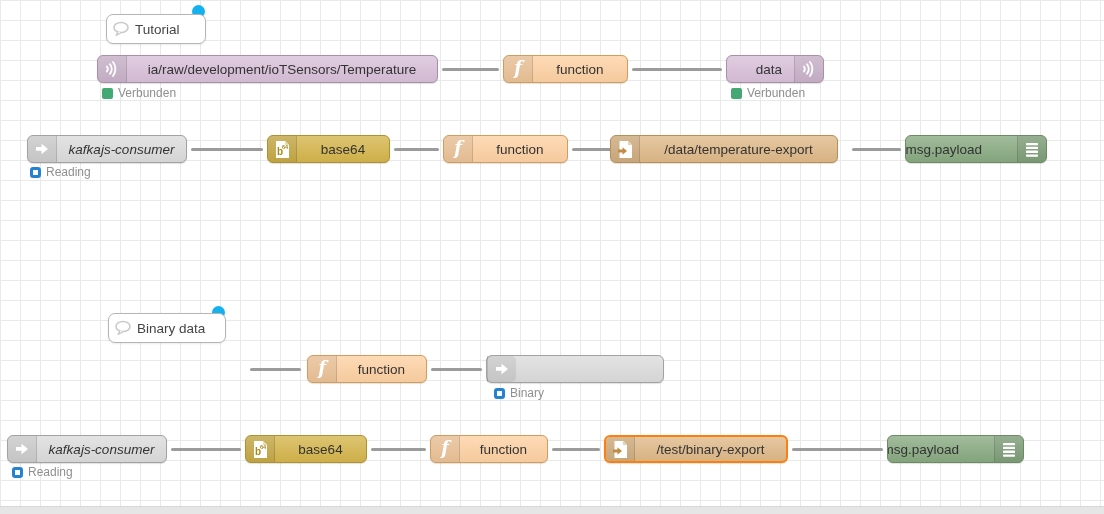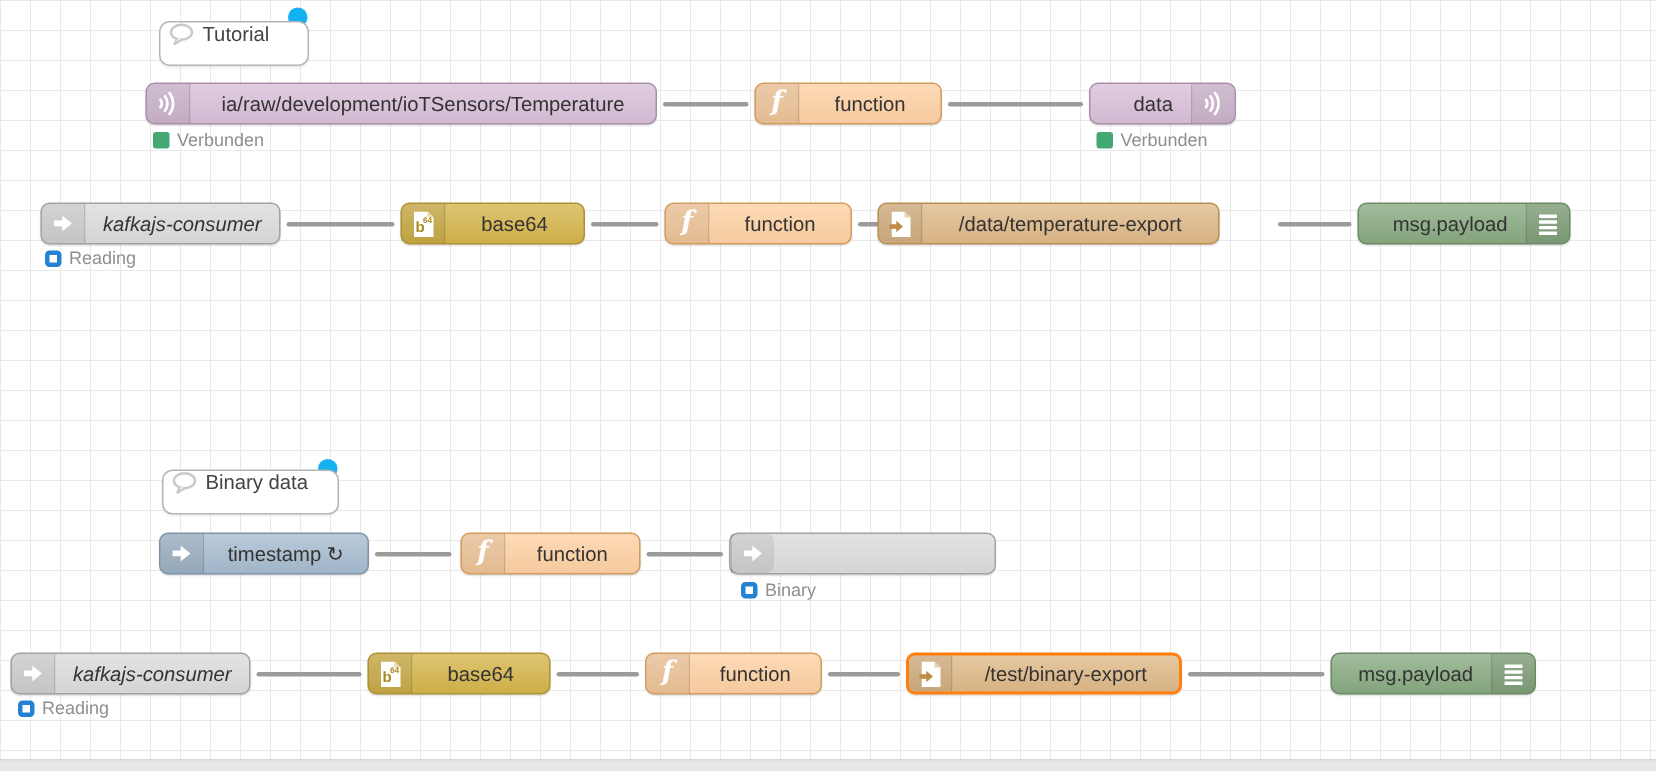--- a/index.html
+++ b/index.html
@@ -25,29 +25,29 @@
   .node .lbl.it{font-style:italic;}
   .strip{width:28px;flex:0 0 28px;display:flex;align-items:center;justify-content:center;background:rgba(0,0,0,.07);}
   .strip.l{border-right:1px solid rgba(0,0,0,.12);border-radius:5px 0 0 5px;}
   .strip.r{border-left:1px solid rgba(0,0,0,.12);border-radius:0 5px 5px 0;}
   .port{position:absolute;width:10px;height:10px;background:#d9d9d9;border:1px solid #999;border-radius:3px;top:8px;z-index:-1;}
   .port.in{left:-9px;}
   .port.out{right:-9px;}
   .t-mqtt{background-color:#d8bfd8;border-color:#aa8faa;}
   .t-func{background-color:#fdd0a2;border-color:#d19c5d;}
   .t-inject{background-color:#a6bbcf;border-color:#7e93a7;}
-  .t-debug{background-color:#87a980;border-color:#6c8a64;}
+  .t-debug{background-color:#87a980;border-color:#6c8a64;gap:23px;}
   .t-file{background-color:#deb887;border-color:#b98f55;}
   .t-b64{background-color:#d4b44a;border-color:#ae9132;}
   .t-kafka{background-color:#dbdbdb;border-color:#a2a2a2;}
   .t-file.selected{border:2.5px solid #ff7f0e;}
   .f-glyph{font-family:"DejaVu Serif",serif;font-style:italic;font-weight:bold;font-size:18px;color:#fff;line-height:1;padding-bottom:2px;}
   .comment{
     position:absolute;height:30px;box-sizing:border-box;background:#fff;border:1px solid #b5b5b5;border-radius:7px;
-    display:flex;align-items:flex-start;font-size:13.5px;color:#444;box-shadow:0 1px 2px rgba(0,0,0,.08);
+    display:flex;align-items:center;font-size:13.5px;color:#444;box-shadow:0 1px 2px rgba(0,0,0,.08);
   }
   .comment .strip{background:transparent;border:none;}
   .changed-dot{position:absolute;width:13px;height:13px;border-radius:50%;background:#14b1f0;}
   .node-btn{position:absolute;width:24px;height:24px;top:1px;box-sizing:border-box;border:1px solid #999;border-radius:6px;z-index:-1;box-shadow:0 0 0 2px rgba(255,255,255,.95);}
   .inject-btn{left:-20px;background:#a6bbcf;}
   .debug-btn{right:-19px;}
   .debug-btn.off{background:#e9efe6;}
   .debug-btn.on{background:#87a980;}
   .status{position:absolute;display:flex;align-items:center;gap:5px;font-size:12px;color:#8f8f8f;white-space:nowrap;justify-content:center;}
   .sdot{width:11px;height:11px;border-radius:2px;background:#44a874;flex:0 0 11px;}
@@ -160,21 +160,21 @@
 
   <div class="node t-func" style="left:443px;top:135px;width:125px">
     <i class="port in"></i>
     <i class="port out"></i>
     <span class="strip l">
         <span class="f-glyph">f</span>
       </span>
     <span class="lbl">function</span>
   </div>
 
-  <div class="node t-file" style="left:585px;top:135px;width:228px">
+  <div class="node t-file" style="left:610px;top:135px;width:228px">
     <i class="port in"></i>
     <i class="port out"></i>
     <span class="strip l">
       <svg width="16" height="17" viewBox="0 0 16 17">
           <path d="M2.5 0h8.5l4 4v13H2.5z" fill="#fff"></path>
           <path d="M11 0l4 4h-4z" fill="#e4d4b4"></path>
           <path d="M1 8.5h4.5V6.2L10 10l-4.5 3.8v-2.3H1z" fill="#bf8c45"></path>
         </svg>
     </span>
     <span class="lbl">/data/temperature-export</span>
@@ -200,30 +200,20 @@
   <div class="comment" style="left:108px;top:313px;width:118px">
     <span class="strip">
       <svg width="18" height="16" viewBox="0 0 18 16">
           <ellipse cx="9" cy="6.5" rx="7" ry="5" fill="#fff" stroke="#c9c9c9" stroke-width="1.6"></ellipse>
           <path d="M6 10.5L4.2 14.5l5-3" fill="#fff" stroke="#c9c9c9" stroke-width="1.4" stroke-linejoin="round"></path>
         </svg>
     </span>
     <span class="lbl it">Binary data</span>
   </div>
 
-  <div class="node t-inject" style="left:106px;top:355px;width:140px">
-    <span class="node-btn inject-btn"></span>
-    <i class="port out"></i>
-    <span class="strip l">
-      <svg width="14" height="14" viewBox="0 0 14 14">
-          <path d="M1 5h5.5V1.8L13 7l-6.5 5.2V8.8H1z" fill="#fff"></path>
-        </svg>
-    </span>
-    <span class="lbl">timestamp ↻</span>
-  </div>
 
   <div class="node t-func" style="left:307px;top:355px;width:120px">
     <i class="port in"></i>
     <i class="port out"></i>
     <span class="strip l">
         <span class="f-glyph">f</span>
       </span>
     <span class="lbl">function</span>
   </div>
 

